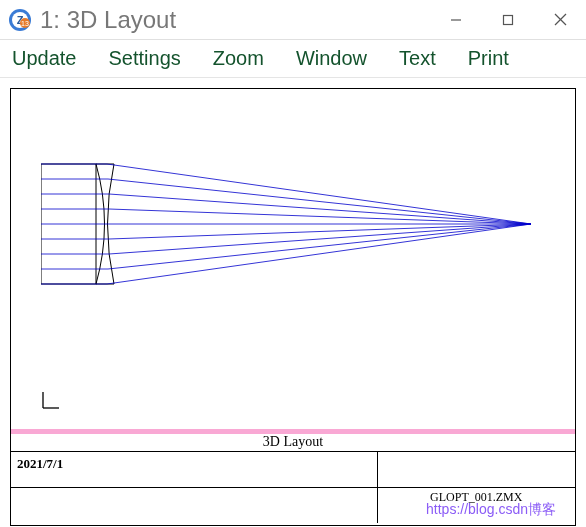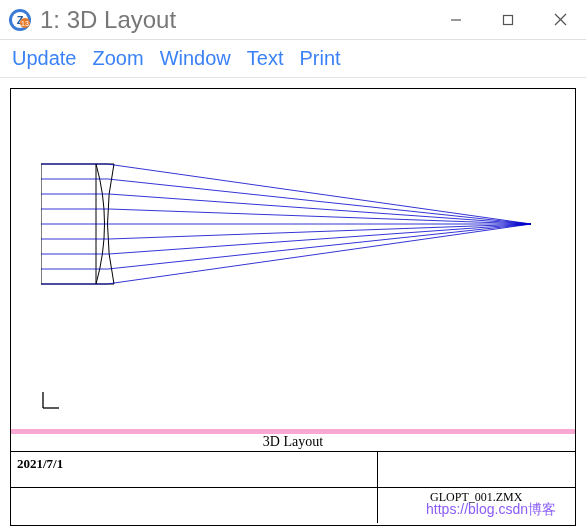--- a/index.html
+++ b/index.html
@@ -2,21 +2,21 @@
 <html><head>
   <meta charset="utf-8">
   <style>
     * { margin: 0; padding: 0; box-sizing: border-box; }
     body { font-family: "Segoe UI", Arial, sans-serif; background: #fff; width: 586px; height: 527px; overflow: hidden; }
     .titlebar { height: 40px; display: flex; align-items: center; padding-left: 8px; background: #fff; border-bottom: 1px solid #e0e0e0; }
     .app-icon { width: 24px; height: 24px; margin-right: 8px; display: flex; align-items: center; justify-content: center; }
     .title-text { font-size: 24px; color: #777; flex: 1; }
     .win-controls { display: flex; height: 100%; }
     .win-btn { width: 52px; height: 100%; display: flex; align-items: center; justify-content: center; color: #666; font-size: 16px; }
-    .menubar { height: 38px; display: flex; align-items: center; gap: 16px; padding: 0 12px; background: #fff; font-size: 20px; color: #3b82f6; border-bottom: 1px solid #e5e5e5; }
+    .menubar { height: 38px; display: flex; align-items: center; gap: 32px; padding: 0 12px; background: #fff; font-size: 20px; color: #14532d; border-bottom: 1px solid #e5e5e5; }
     .menu-item { cursor: pointer; }
     .content { position: relative; padding: 10px 10px 0 10px; height: 449px; }
     .plot-frame { border: 1px solid #000; background: #fff; position: relative; height: 438px; }
     .plot-area { height: 340px; position: relative; }
     .axis-marker { position: absolute; left: 28px; bottom: 12px; font-family: serif; font-size: 18px; color: #000; }
     .info-title-row { border-top: 5px solid #f9a8d4; height: 22px; text-align: center; font-family: "Times New Roman", serif; font-size: 14px; }
     .info-row { border-top: 1px solid #000; height: 36px; display: flex; font-family: "Times New Roman", serif; font-size: 13px; }
     .info-left { width: 65%; border-right: 1px solid #000; padding: 4px 6px; font-weight: bold; }
     .info-right { width: 35%; padding: 2px 6px; text-align: center; font-size: 12px; line-height: 1.3; }
     .watermark { position: absolute; right: 30px; bottom: 8px; color: #8b5cf6; font-size: 14px; font-family: sans-serif; pointer-events: none; }
@@ -51,20 +51,21 @@
       <svg width="13" height="13">
           <line x1="1" y1="1" x2="12" y2="12" stroke="#555" stroke-width="1.2"></line>
           <line x1="12" y1="1" x2="1" y2="12" stroke="#555" stroke-width="1.2"></line>
         </svg>
     </div>
   </div>
 </div>
 
 <div class="menubar">
   <span class="menu-item">Update</span>
+  <span class="menu-item">Settings</span>
   <span class="menu-item">Zoom</span>
   <span class="menu-item">Window</span>
   <span class="menu-item">Text</span>
   <span class="menu-item">Print</span>
 </div>
 
 <div class="content">
   <div class="plot-frame">
     <div class="plot-area">
       <svg class="optics" width="510" height="170" viewBox="0 0 510 170">

